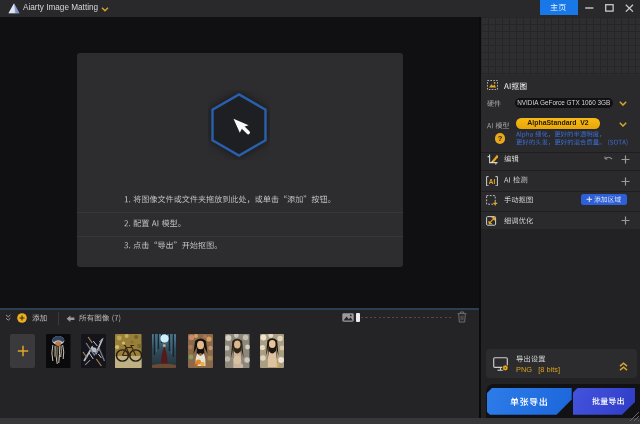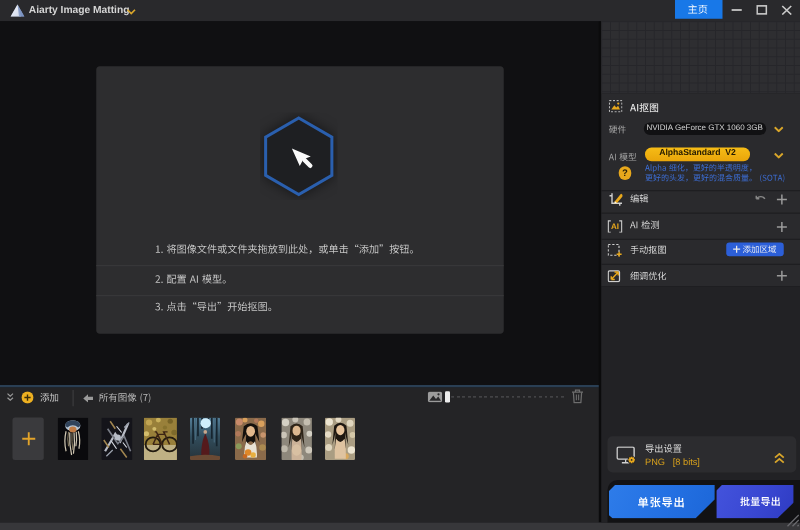--- a/index.html
+++ b/index.html
@@ -13,21 +13,21 @@
           <stop offset="0.5" stop-color="#b9c6e2"></stop>
           <stop offset="1" stop-color="#8fa3cf"></stop>
         </linearGradient>
       </defs>
 <path d="M6 0.5 L11.5 10.2 H0.5 Z" fill="url(#lg1)"></path>
 <path d="M6 0.5 L8.8 10.2 H0.5 Z" fill="#ffffff" opacity="0.55"></path>
 <path d="M6 0.5 L11.5 10.2 H7.2 Z" fill="#6e87bb" opacity="0.7"></path>
 </svg>
   </div>
 <div style="position:absolute;left:23px;top:4.2px;">
-    <span style="display:block;line-height:1;font-family:'Liberation Sans',sans-serif;font-size:8.2px;color:#d6d6d6;letter-spacing:0px;font-weight:bold;">Aiarty Image Matting</span>
+    <span style="display:block;line-height:1;font-family:'Liberation Sans',sans-serif;font-size:8.2px;color:#d6d6d6;letter-spacing:0px;">Aiarty Image Matting</span>
   </div>
 <div style="position:absolute;left:100.8px;top:6.9px;">
     <svg width="8" height="5">
       <path d="M1 0.8 L4 3.8 L7 0.8" fill="none" stroke="#d9a62a" stroke-width="1.4"></path>
     </svg>
   </div>
 <div style="position:absolute;left:539.5px;top:0;width:38px;height:15.2px;background:#1878e8;display:flex;align-items:center;justify-content:center;">
     <svg width="16.4" height="10.7" viewBox="0 0 16.4 10.7" style="overflow:visible">
       <path transform="translate(0,8.36)" d="M0.8 -5.3H7.4V-4.6H0.8ZM1.2 -2.8H7.0V-2.2H1.2ZM0.5 -0.2H7.8V0.4H0.5ZM3.8 -4.8H4.4V0.1H3.8ZM3.1 -6.5 3.6 -6.9Q3.8 -6.7 4.1 -6.4Q4.4 -6.2 4.7 -6.0Q4.9 -5.7 5.1 -5.5L4.5 -5.1Q4.4 -5.3 4.2 -5.6Q3.9 -5.8 3.6 -6.1Q3.3 -6.3 3.1 -6.5Z M8.8 -6.4H15.9V-5.9H8.8ZM12.0 -6.1 12.7 -6.0Q12.5 -5.7 12.3 -5.3Q12.1 -4.9 12.0 -4.6L11.4 -4.7Q11.5 -4.9 11.6 -5.2Q11.7 -5.4 11.8 -5.7Q11.9 -5.9 12.0 -6.1ZM12.0 -3.8H12.6V-2.3Q12.6 -2.0 12.6 -1.6Q12.5 -1.3 12.3 -1.0Q12.1 -0.7 11.7 -0.4Q11.2 -0.1 10.6 0.2Q9.9 0.4 9.0 0.7Q9.0 0.6 8.9 0.5Q8.8 0.4 8.8 0.3Q8.7 0.2 8.6 0.2Q9.5 -0.0 10.1 -0.2Q10.7 -0.5 11.1 -0.7Q11.5 -1.0 11.7 -1.2Q11.9 -1.5 11.9 -1.8Q12.0 -2.0 12.0 -2.3ZM12.7 -0.9 13.0 -1.3Q13.4 -1.2 13.8 -1.0Q14.2 -0.8 14.5 -0.6Q14.9 -0.4 15.3 -0.2Q15.6 0.0 15.8 0.2L15.5 0.7Q15.2 0.5 14.9 0.3Q14.6 0.1 14.2 -0.1Q13.8 -0.3 13.4 -0.5Q13.0 -0.7 12.7 -0.9ZM9.6 -4.9H15.1V-1.1H14.4V-4.3H10.2V-1.0H9.6Z" fill="#ffffff"></path>
     </svg>

